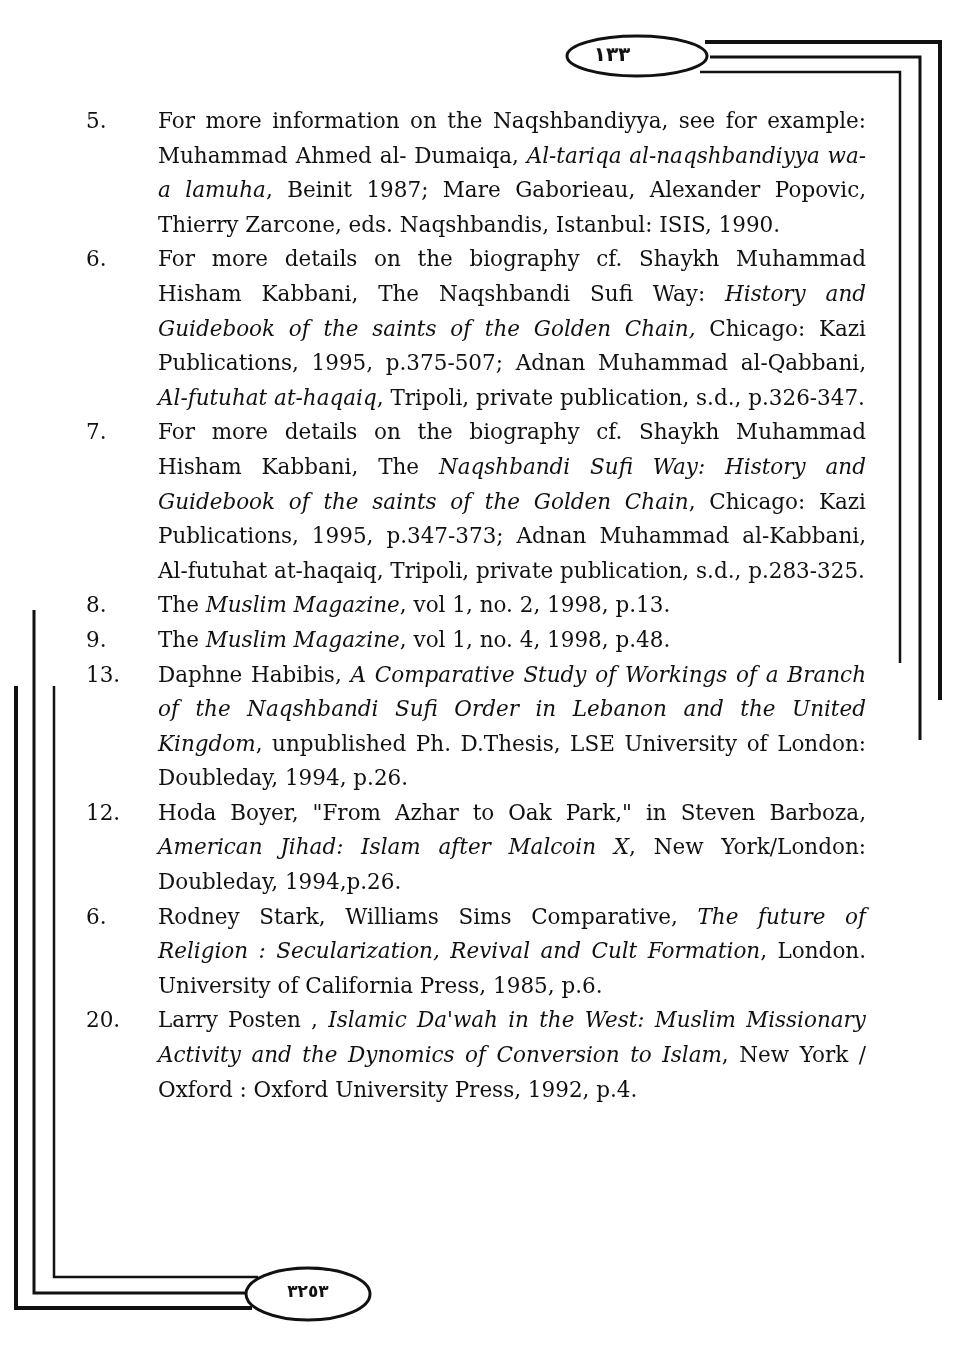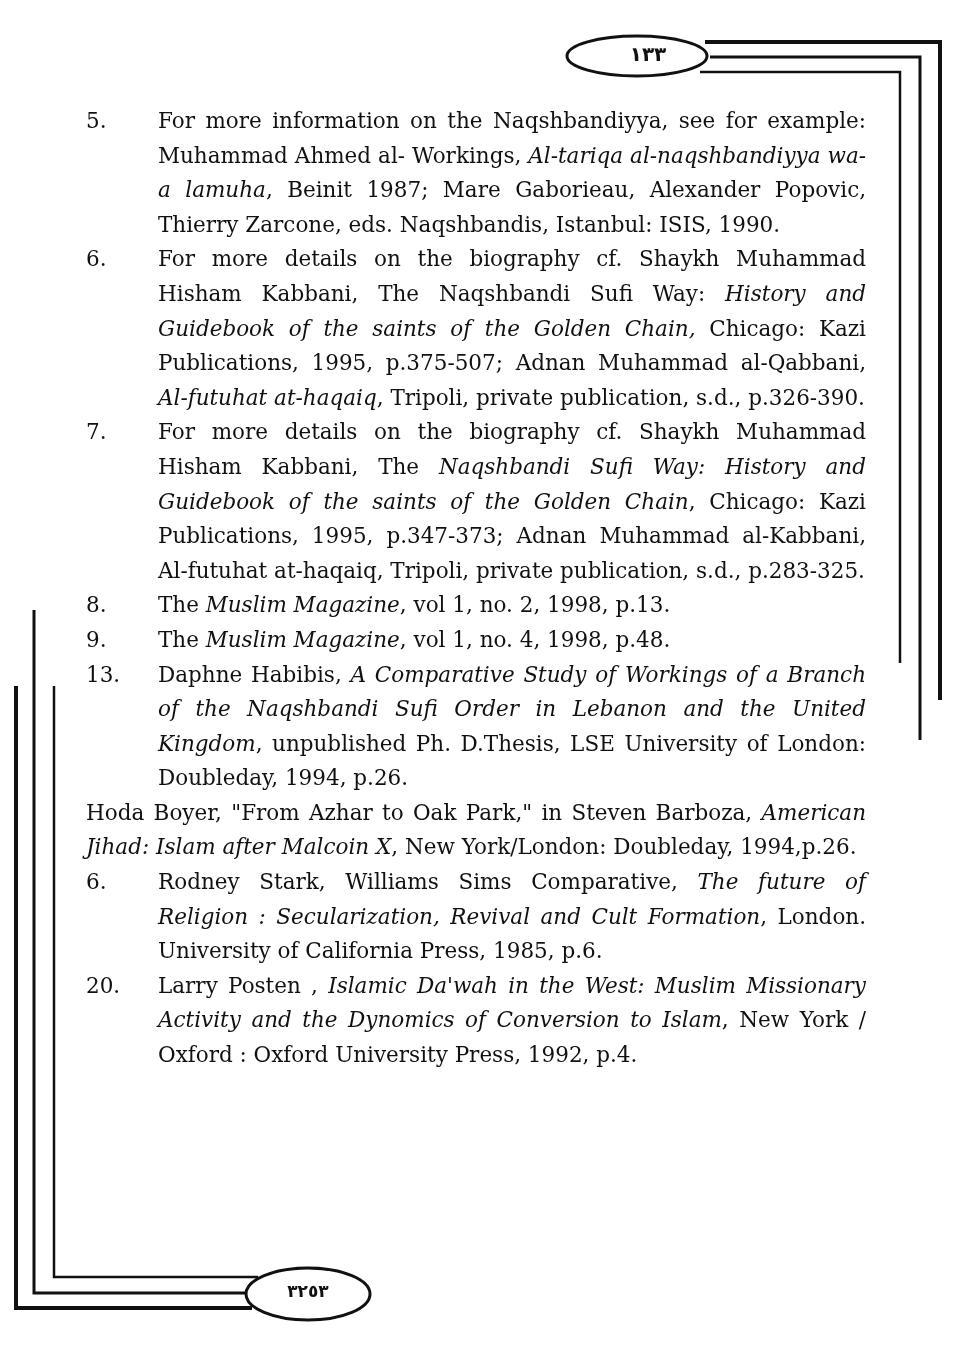--- a/index.html
+++ b/index.html
@@ -26,49 +26,50 @@
   <ellipse cx="637" cy="56" rx="70" ry="20" fill="#fff" stroke="#111" stroke-width="3"></ellipse>
 
   <g fill="none" stroke="#111">
     <polyline points="16,686 16,1308 252,1308" stroke-width="4"></polyline>
     <polyline points="34,610 34,1293 248,1293" stroke-width="3"></polyline>
     <polyline points="54,686 54,1277 258,1277" stroke-width="2.5"></polyline>
   </g>
   <ellipse cx="308" cy="1294" rx="62" ry="26" fill="#fff" stroke="#111" stroke-width="3"></ellipse>
 </svg>
 
-<div class="pg" style="left:588px; top:42px; width:120px;">١٣٣</div>
+<div class="pg" style="left:552px; top:42px; width:120px;">١٣٣</div>
 <div class="pg" style="left:248px; top:1281px; width:120px; font-size:17px;">٣٢٥٣</div>
 
 <div class="notes" id="notes">
     <div class="note">
       <span class="num">5.</span>
-      <span class="body"><span>For more information on the Naqshbandiyya, see for example: Muhammad Ahmed al- Workings, </span><i>Al-tariqa al-naqshbandiyya wa-a lamuha</i><span>, Beinit 1987; Mare Gaborieau, Alexander Popovic, Thierry Zarcone, eds. Naqshbandis, Istanbul: ISIS, 1990.</span></span>
+      <span class="body"><span>For more information on the Naqshbandiyya, see for example: Muhammad Ahmed al- Dumaiqa, </span><i>Al-tariqa al-naqshbandiyya wa-a lamuha</i><span>, Beinit 1987; Mare Gaborieau, Alexander Popovic, Thierry Zarcone, eds. Naqshbandis, Istanbul: ISIS, 1990.</span></span>
     </div>
     <div class="note">
       <span class="num">6.</span>
-      <span class="body"><span>For more details on the biography cf. Shaykh Muhammad Hisham Kabbani, The Naqshbandi Sufi Way: </span><i>History and Guidebook of the saints of the Golden Chain,</i><span> Chicago: Kazi Publications, 1995, p.375-507; Adnan Muhammad al-Qabbani, </span><i>Al-futuhat at-haqaiq</i><span>, Tripoli, private publication, s.d., p.326-390.</span></span>
+      <span class="body"><span>For more details on the biography cf. Shaykh Muhammad Hisham Kabbani, The Naqshbandi Sufi Way: </span><i>History and Guidebook of the saints of the Golden Chain,</i><span> Chicago: Kazi Publications, 1995, p.375-507; Adnan Muhammad al-Qabbani, </span><i>Al-futuhat at-haqaiq</i><span>, Tripoli, private publication, s.d., p.326-347.</span></span>
     </div>
     <div class="note">
       <span class="num">7.</span>
       <span class="body"><span>For more details on the biography cf. Shaykh Muhammad Hisham Kabbani, The </span><i>Naqshbandi Sufi Way: History and Guidebook of the saints of the Golden Chain</i><span>, Chicago: Kazi Publications, 1995, p.347-373; Adnan Muhammad al-Kabbani, Al-futuhat at-haqaiq, Tripoli, private publication, s.d., p.283-325.</span></span>
     </div>
     <div class="note">
       <span class="num">8.</span>
       <span class="body"><span>The </span><i>Muslim Magazine</i><span>, vol 1, no. 2, 1998, p.13.</span></span>
     </div>
     <div class="note">
       <span class="num">9.</span>
       <span class="body"><span>The </span><i>Muslim Magazine</i><span>, vol 1, no. 4, 1998, p.48.</span></span>
     </div>
     <div class="note">
       <span class="num">13.</span>
       <span class="body"><span>Daphne Habibis, </span><i>A Comparative Study of Workings of a Branch of the Naqshbandi Sufi Order in Lebanon and the United Kingdom</i><span>, unpublished Ph. D.Thesis, LSE University of London: Doubleday, 1994, p.26.</span></span>
     </div>
     <div class="note">
+      <span class="num">12.</span>
       <span class="body"><span>Hoda Boyer, "From Azhar to Oak Park," in Steven Barboza, </span><i>American Jihad: Islam after Malcoin X</i><span>, New York/London: Doubleday, 1994,p.26.</span></span>
     </div>
     <div class="note">
       <span class="num">6.</span>
       <span class="body"><span>Rodney Stark, Williams Sims Comparative, </span><i>The future of Religion : Secularization, Revival and Cult Formation</i><span>, London. University of California Press, 1985, p.6.</span></span>
     </div>
     <div class="note">
       <span class="num">20.</span>
       <span class="body"><span>Larry Posten , </span><i>Islamic Da'wah in the West: Muslim Missionary Activity and the Dynomics of Conversion to Islam</i><span>, New York / Oxford : Oxford University Press, 1992, p.4.</span></span>
     </div>

